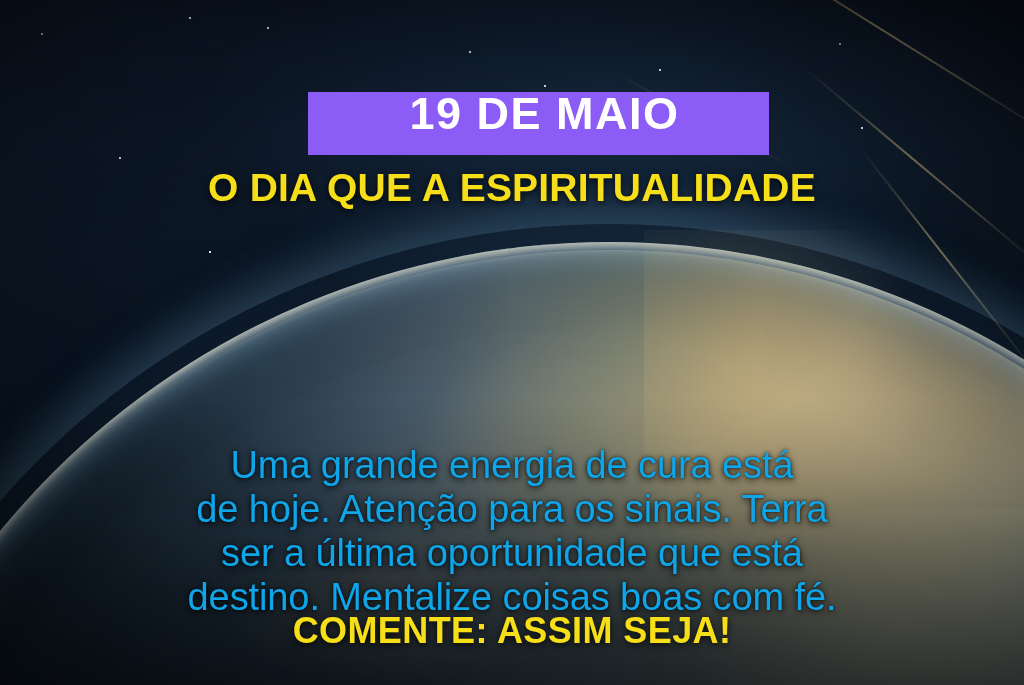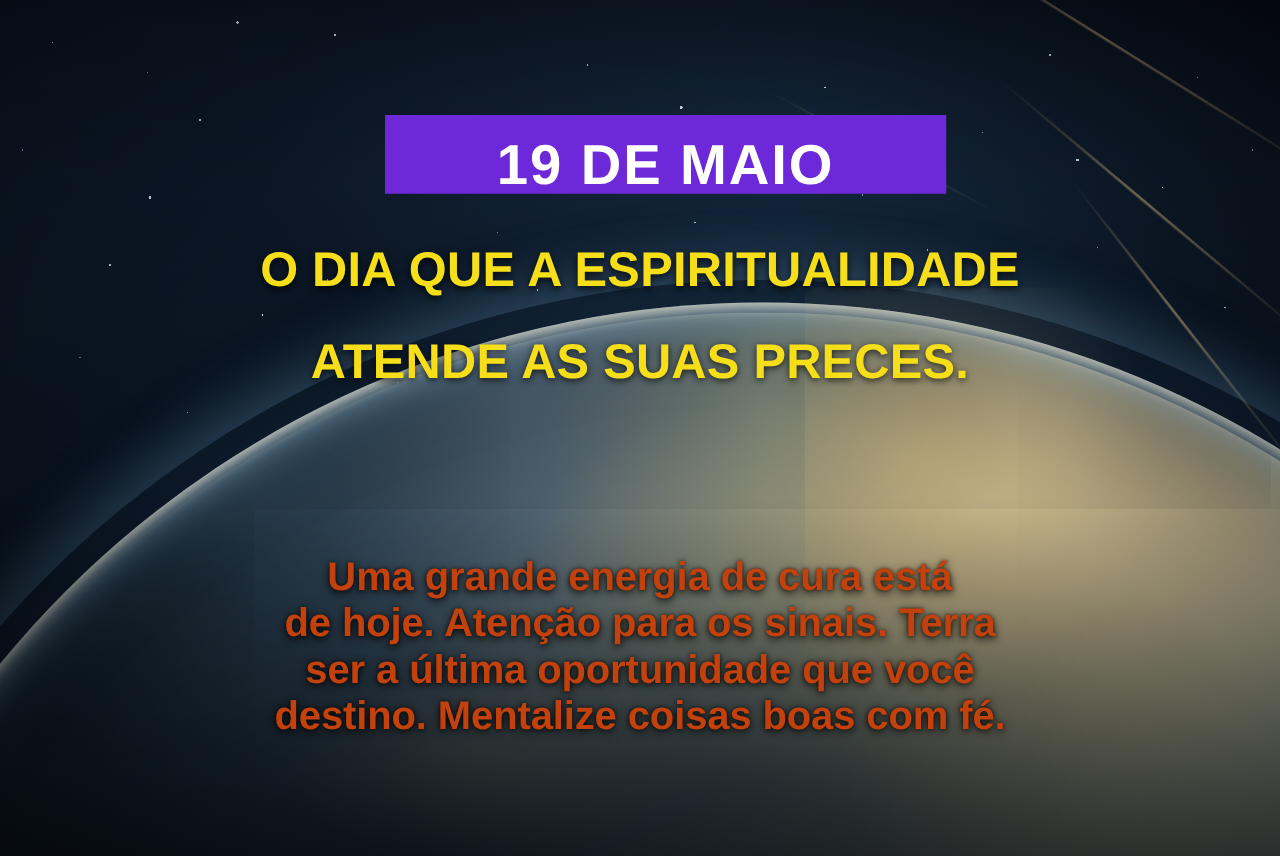--- a/index.html
+++ b/index.html
@@ -179,24 +179,25 @@
     inset: 0;
     text-align: center;
   }
 
   .date-banner {
     position: absolute;
     left: 308px;
     top: 92px;
     width: 449px;
     height: 63px;
-    background: #6d28d9;
+    background: #8b5cf6;
     display: flex;
-    align-items: flex-end;
+    align-items: flex-start;
     justify-content: center;
+    padding-left: 12px;
   }
   .date-banner-text {
     color: #ffffff;
     font-size: 45px;
     font-weight: 700;
     letter-spacing: 1.5px;
     line-height: 1;
     font-family: "Liberation Sans", sans-serif;
     white-space: nowrap;
     transform: translateY(-1px);
@@ -208,30 +209,30 @@
     right: 0;
     top: 166px;
     color: #F6DE18;
     font-size: 39px;
     font-weight: 700;
     line-height: 1.12;
     letter-spacing: 0.2px;
     text-shadow: 0 2px 6px rgba(0,0,0,0.75);
     font-family: "Liberation Sans", sans-serif;
   }
-  .headline span { display: block; margin-top: 29px; }
+  .headline span { display: block; }
 
   .body-copy {
     position: absolute;
     left: 50px;
     right: 50px;
     top: 443px;
-    color: #c2410c;
-    font-size: 32px;
-    font-weight: 700;
+    color: #0ea5e9;
+    font-size: 38px;
+    font-weight: 400;
     line-height: 1.16;
     letter-spacing: -0.1px;
     text-shadow: 0 2px 7px rgba(0,0,0,0.85), 0 0 3px rgba(0,0,0,0.6);
     font-family: "Liberation Sans", sans-serif;
   }
   .body-copy span { display: block; }
 
   .cta {
     position: absolute;
     left: 0;
@@ -271,25 +272,25 @@
   <div class="vignette"></div>
 
   <div class="content">
 
     <div class="date-banner">
       <div class="date-banner-text">19 DE MAIO</div>
     </div>
 
     <div class="headline">
       <span>O DIA QUE A ESPIRITUALIDADE</span>
-      <span>ATENDE AS SUAS PRECES.</span>
     </div>
 
     <div class="body-copy">
       <span>Uma grande energia de cura está</span>
       <span>de hoje. Atenção para os sinais. Terra</span>
-      <span>ser a última oportunidade que você</span>
+      <span>ser a última oportunidade que está</span>
       <span>destino. Mentalize coisas boas com fé.</span>
     </div>
 
+    <div class="cta">COMENTE: ASSIM SEJA!</div>
 
   </div>
 </div>
 
 </body></html>

